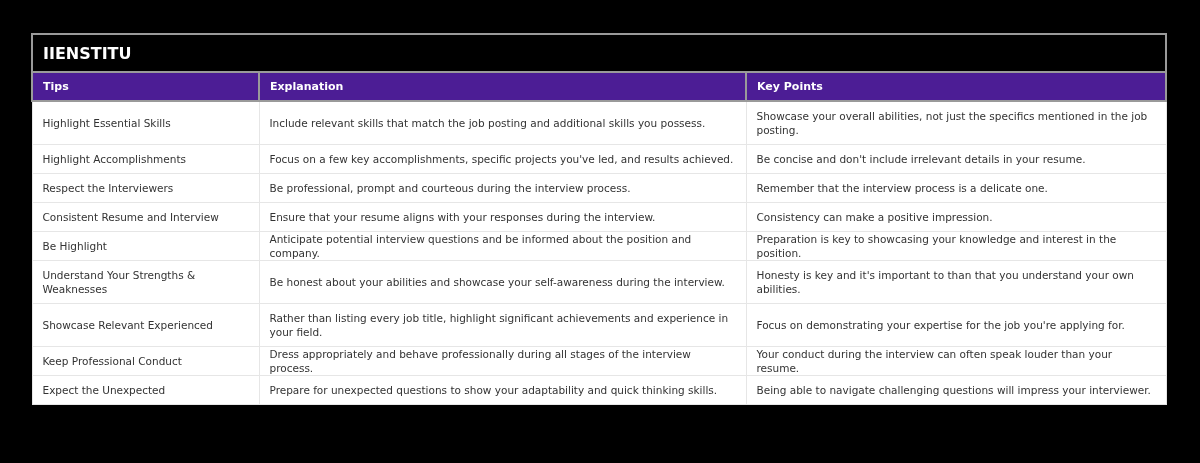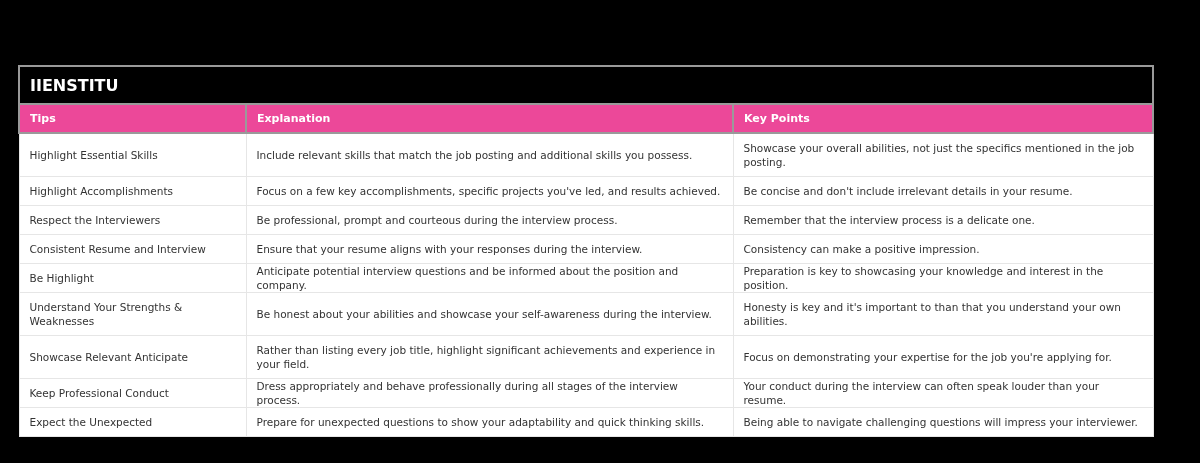--- a/index.html
+++ b/index.html
@@ -5,44 +5,43 @@
     html, body {
       margin: 0;
       padding: 0;
       background: #000000;
       width: 1200px;
       height: 463px;
       overflow: hidden;
     }
     .wrap {
       position: absolute;
-      left: 18px;
+      left: 31px;
       top: 33px;
       width: 1134px;
-      margin-top: 32px;
     }
     table {
       width: 1134px;
       border-collapse: collapse;
       table-layout: fixed;
       font-family: "DejaVu Sans", "Liberation Sans", sans-serif;
     }
     .title-cell {
       background: #000;
       color: #fff;
       font-weight: bold;
       font-size: 16px;
       height: 36px;
       padding: 0 0 0 10px;
       border: 2px solid #9a9a9a;
       text-align: left;
       vertical-align: middle;
     }
     th.col-head {
-      background: #ec4899;
+      background: #4c1d95;
       color: #fff;
       font-weight: bold;
       font-size: 11px;
       height: 27px;
       padding: 0 10px;
       border: 2px solid #9a9a9a;
       text-align: left;
       vertical-align: middle;
     }
     td {
@@ -109,21 +108,21 @@
         <td>Be Highlight</td>
         <td>Anticipate potential interview questions and be informed about the position and company.</td>
         <td>Preparation is key to showcasing your knowledge and interest in the position.</td>
       </tr>
       <tr class="r1">
         <td>Understand Your Strengths &amp; Weaknesses</td>
         <td>Be honest about your abilities and showcase your self-awareness during the interview.</td>
         <td>Honesty is key and it's important to than that you understand your own abilities.</td>
       </tr>
       <tr class="r1">
-        <td>Showcase Relevant Anticipate</td>
+        <td>Showcase Relevant Experienced</td>
         <td>Rather than listing every job title, highlight significant achievements and experience in your field.</td>
         <td>Focus on demonstrating your expertise for the job you're applying for.</td>
       </tr>
       <tr class="r2">
         <td>Keep Professional Conduct</td>
         <td>Dress appropriately and behave professionally during all stages of the interview process.</td>
         <td>Your conduct during the interview can often speak louder than your resume.</td>
       </tr>
       <tr class="r2">
         <td>Expect the Unexpected</td>

